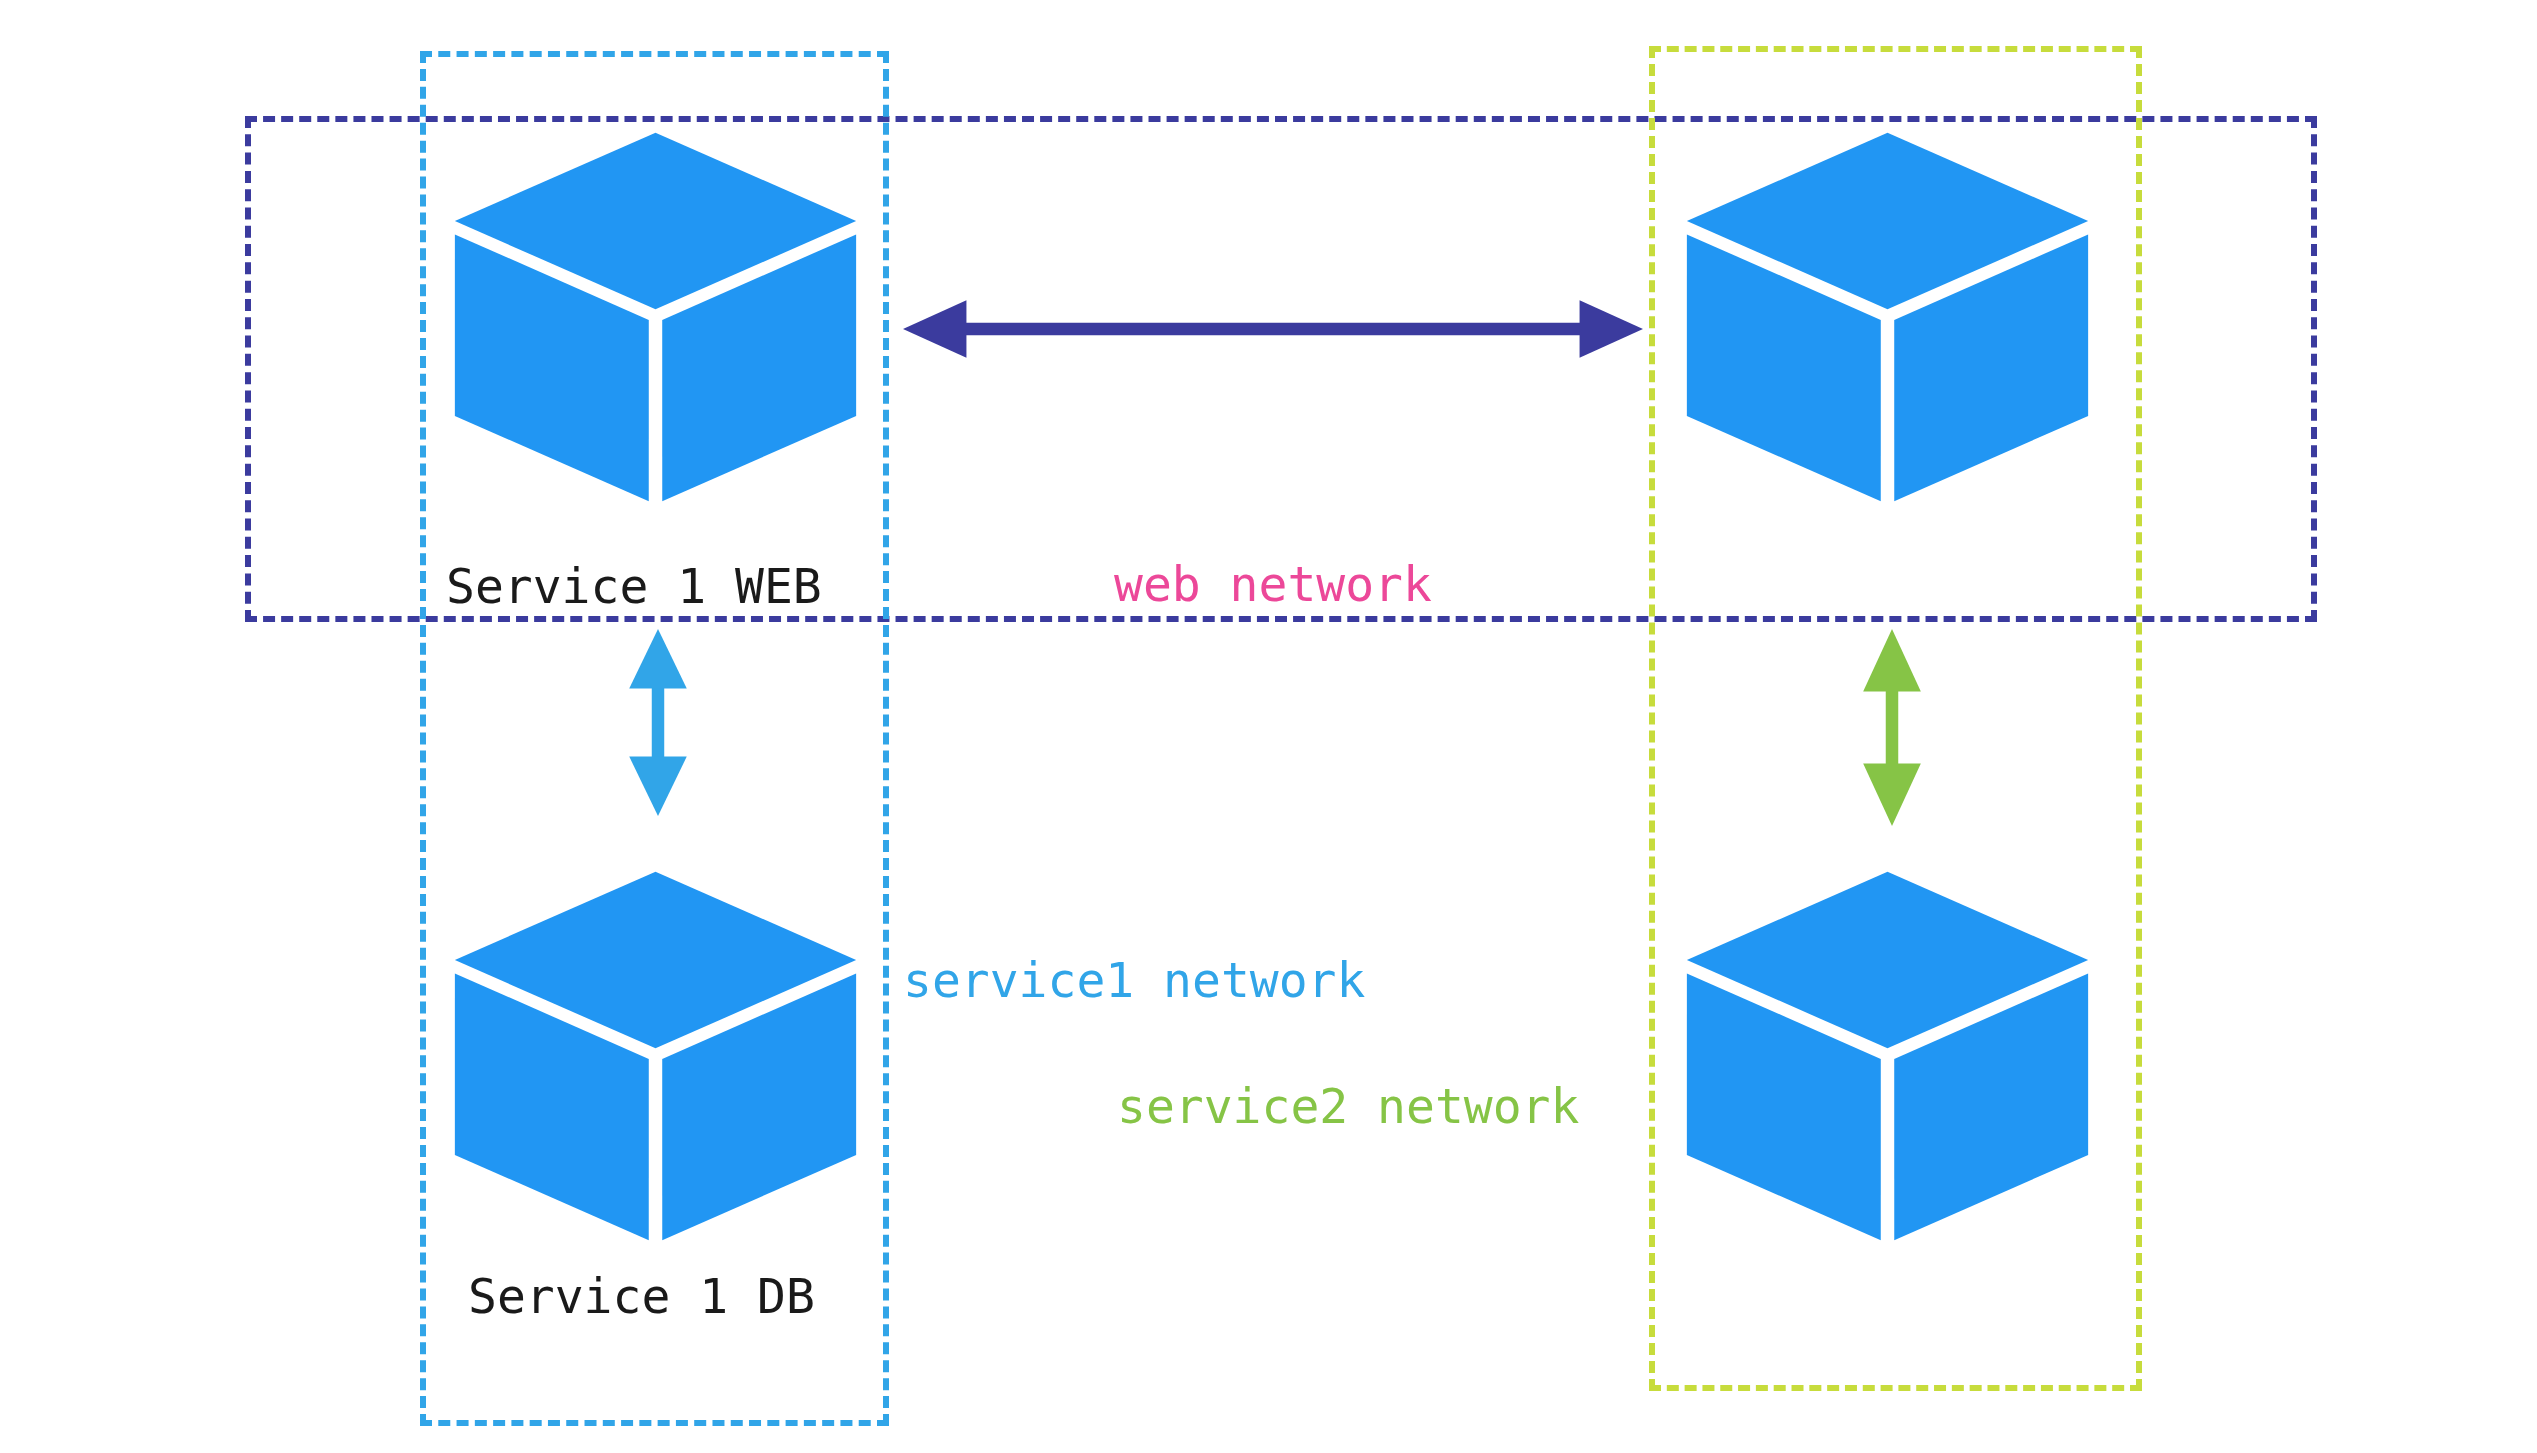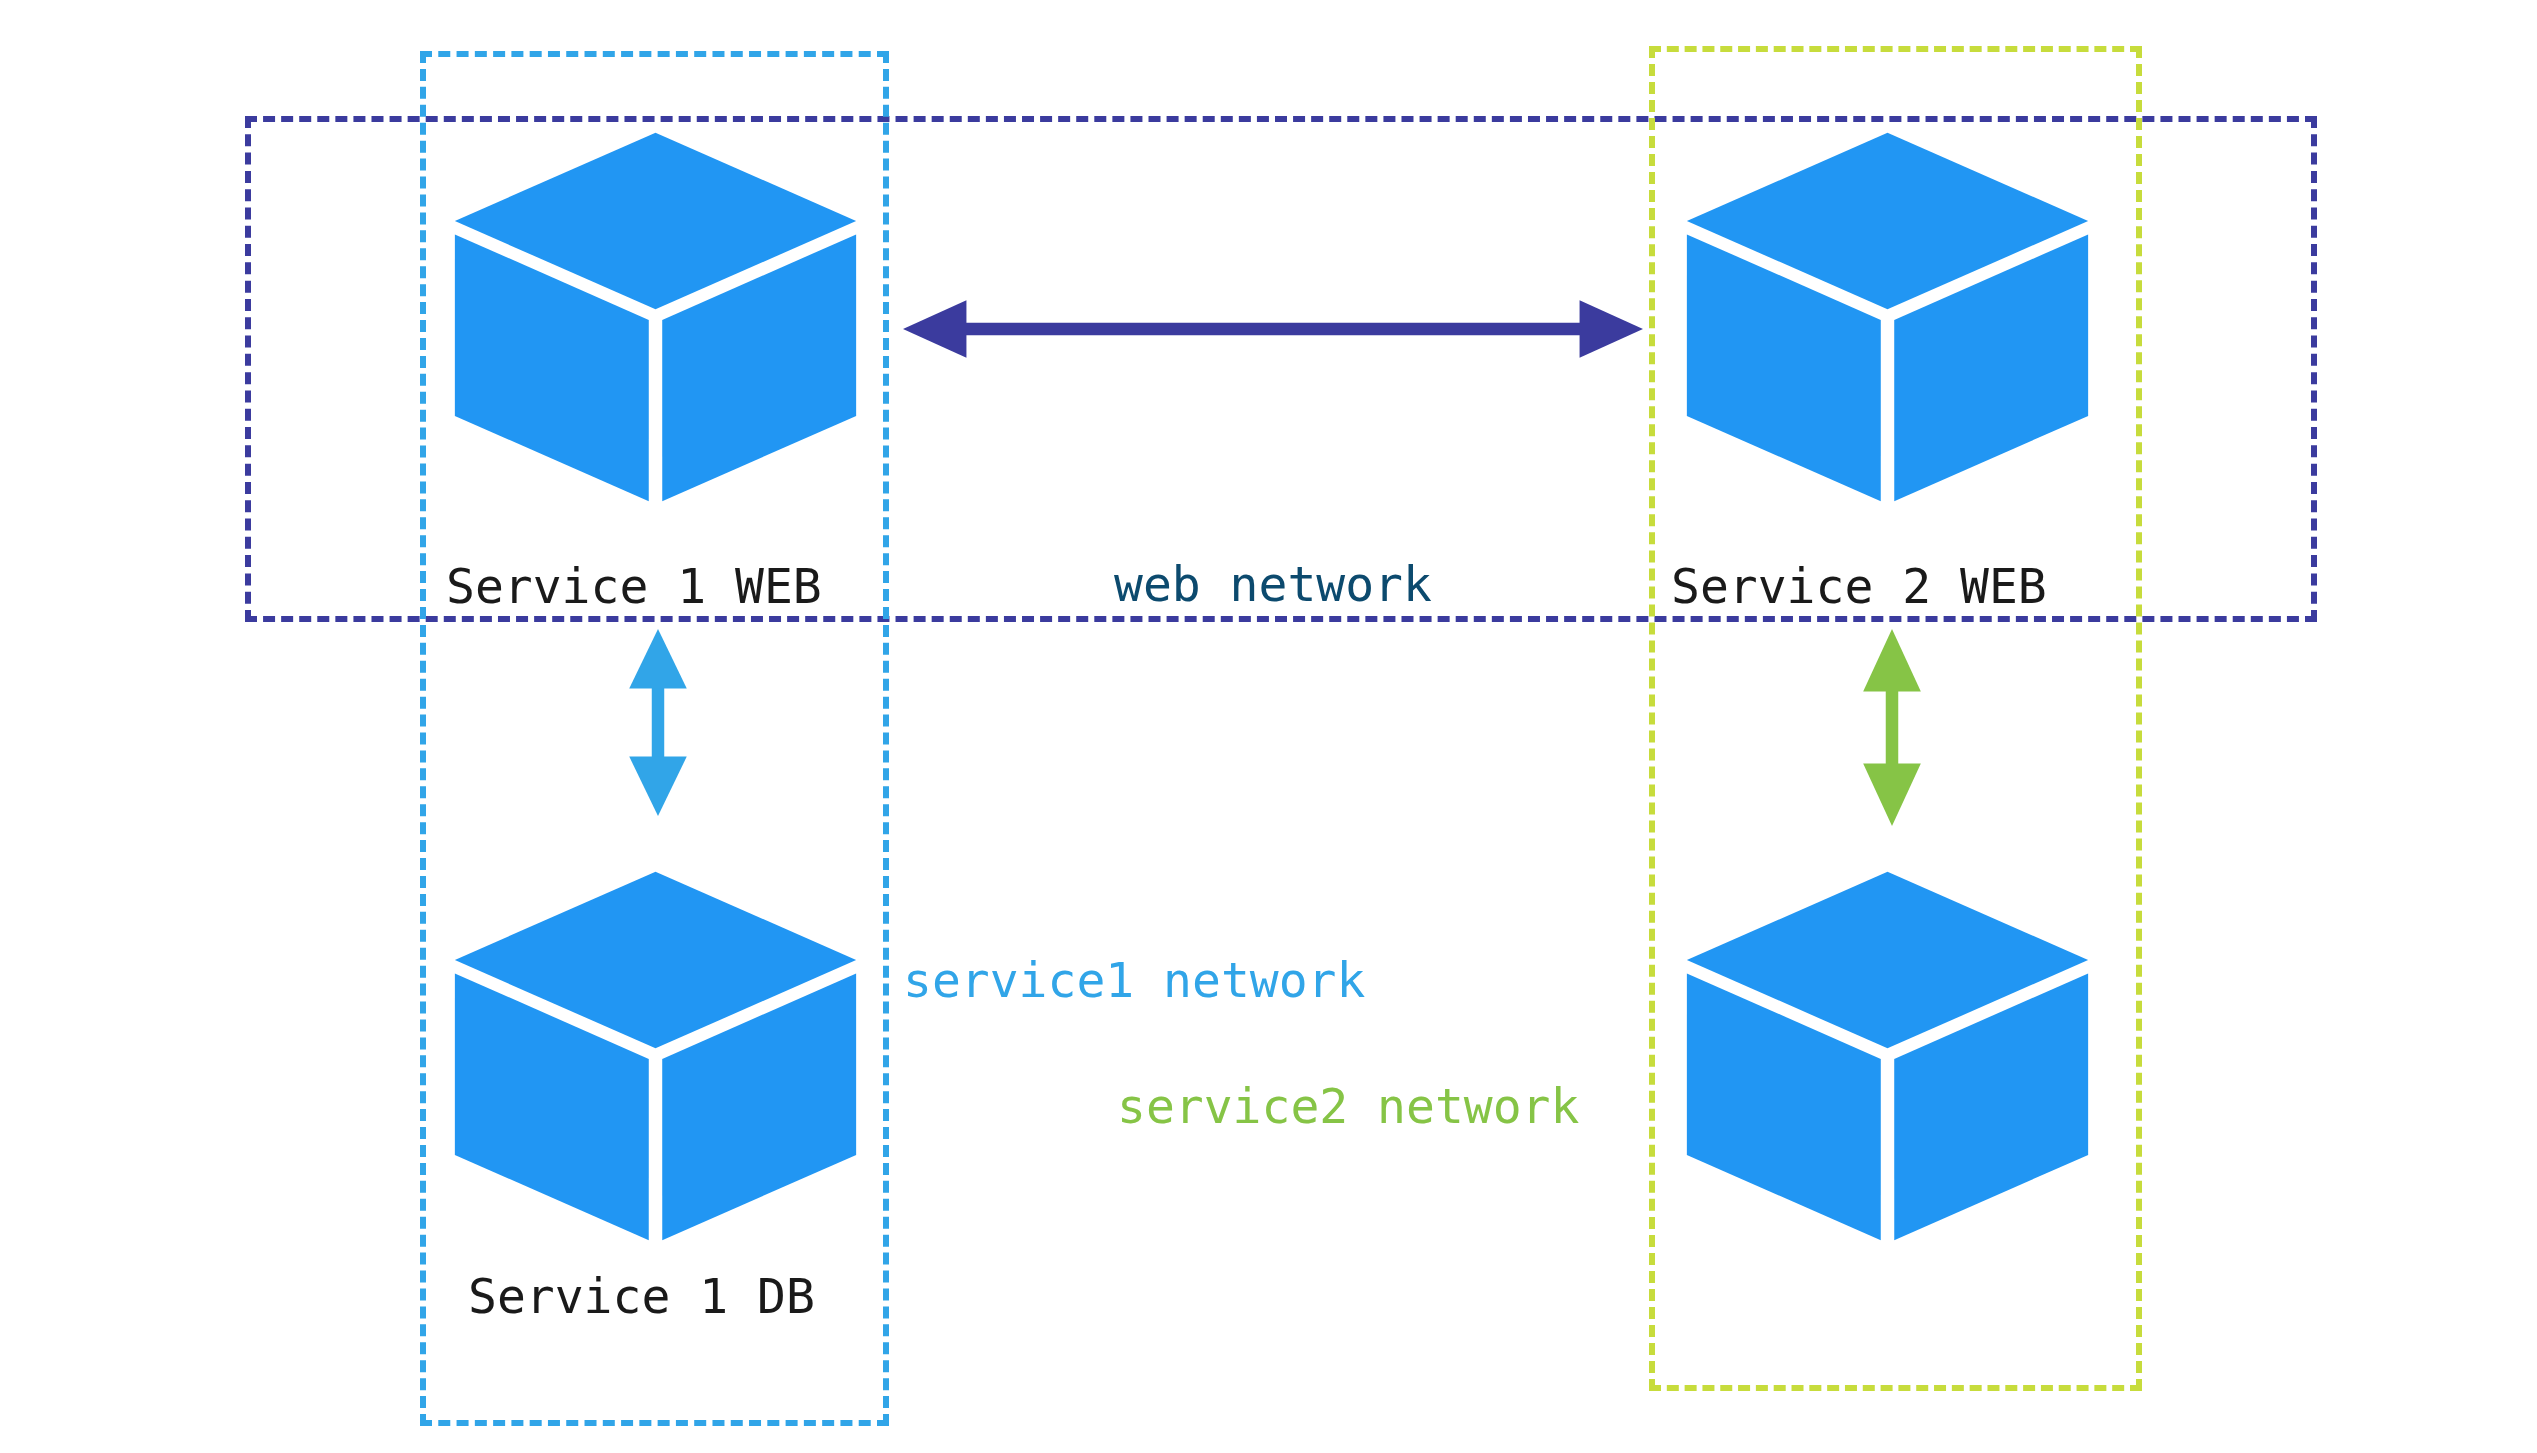--- a/index.html
+++ b/index.html
@@ -65,21 +65,21 @@
 
   
   .net-label {
     position: absolute;
     z-index: 7;
     font-family: "DejaVu Sans Mono", "Liberation Mono", monospace;
     font-size: 48px;
     white-space: nowrap;
     line-height: 1;
   }
-  #web-network-label      { color: #0c4a6e; }
+  #web-network-label      { color: #ec4899; }
   #service1-network-label { color: #31a5e8; }
   #service2-network-label { color: #86c446; }
 
   
   .arrow-wrap {
     position: absolute;
     z-index: 5;
   }
   .arrow-wrap svg { display: block; }
 </style>
@@ -145,21 +145,20 @@
   <div class="cube-wrap" id="service2-db-cube" style="left:1681px; top:864px;">
     <svg width="413" height="384" viewBox="0 0 430 400">
       <polygon points="215,8 424,100 215,192 6,100" fill="#2196f3"></polygon>
       <polygon points="6,114 208,203 208,392 6,303" fill="#2196f3"></polygon>
       <polygon points="424,114 222,203 222,392 424,303" fill="#2196f3"></polygon>
     </svg>
   </div>
 
   <div class="node-label" id="service1-web-label" style="left:446px; top:562px;">Service 1 WEB</div>
 
-  <div class="node-label" id="service2-web-label" style="left:1671px; top:562px;">Service 2 WEB</div>
 
   <div class="node-label" id="service1-db-label" style="left:468px; top:1272px;">Service 1 DB</div>
 
 
   <div class="net-label" id="web-network-label" style="left:1114px; top:560px;">web network</div>
 
   <div class="net-label" id="service1-network-label" style="left:903px; top:908px;margin-top:48px;">service1 network</div>
 
   <div class="net-label" id="service2-network-label" style="left:1117px; top:1082px;">service2 network</div>
 

